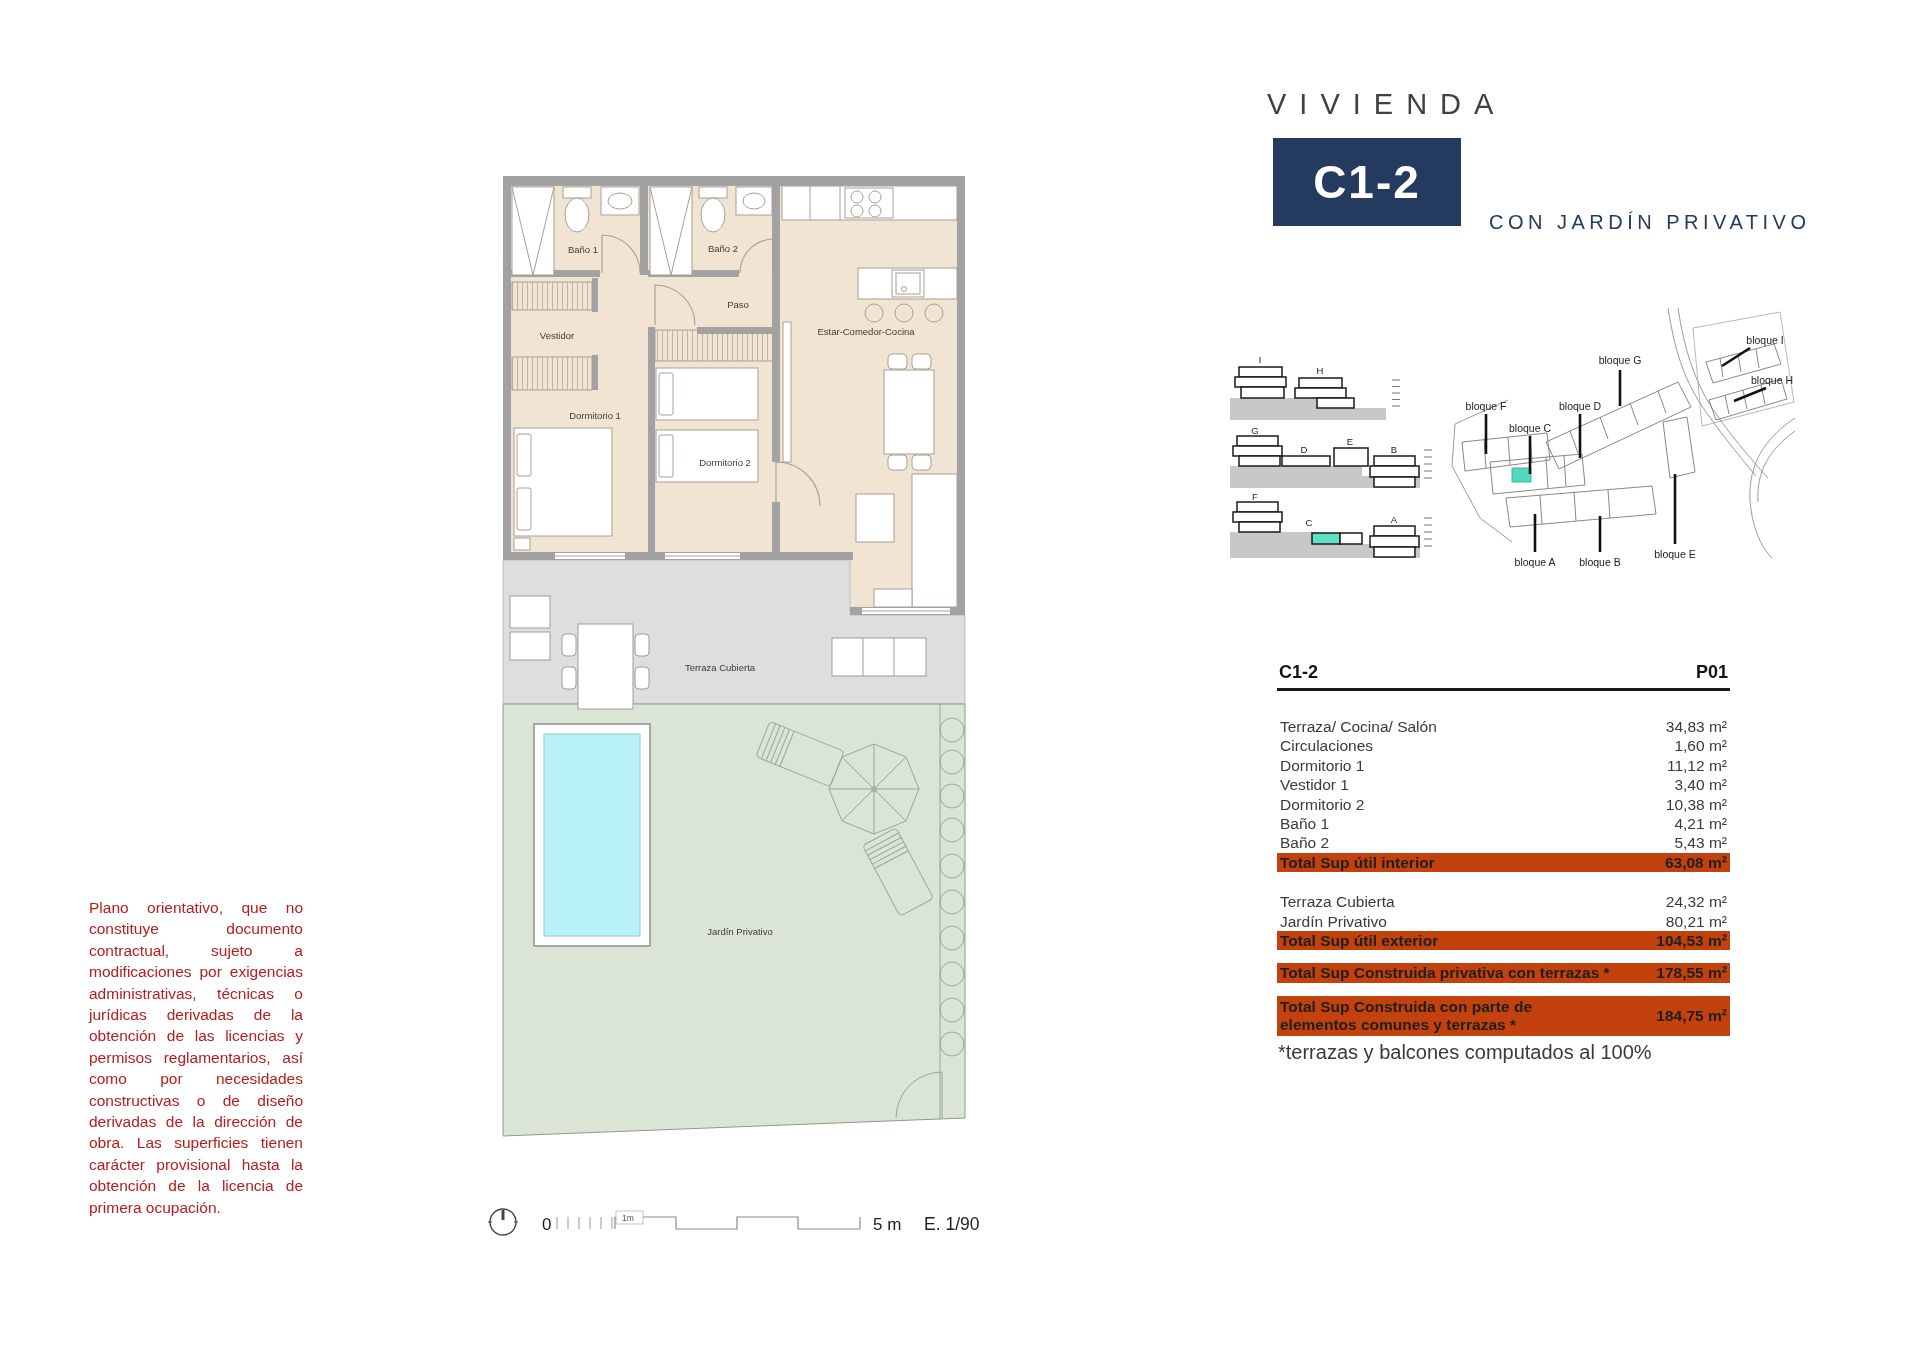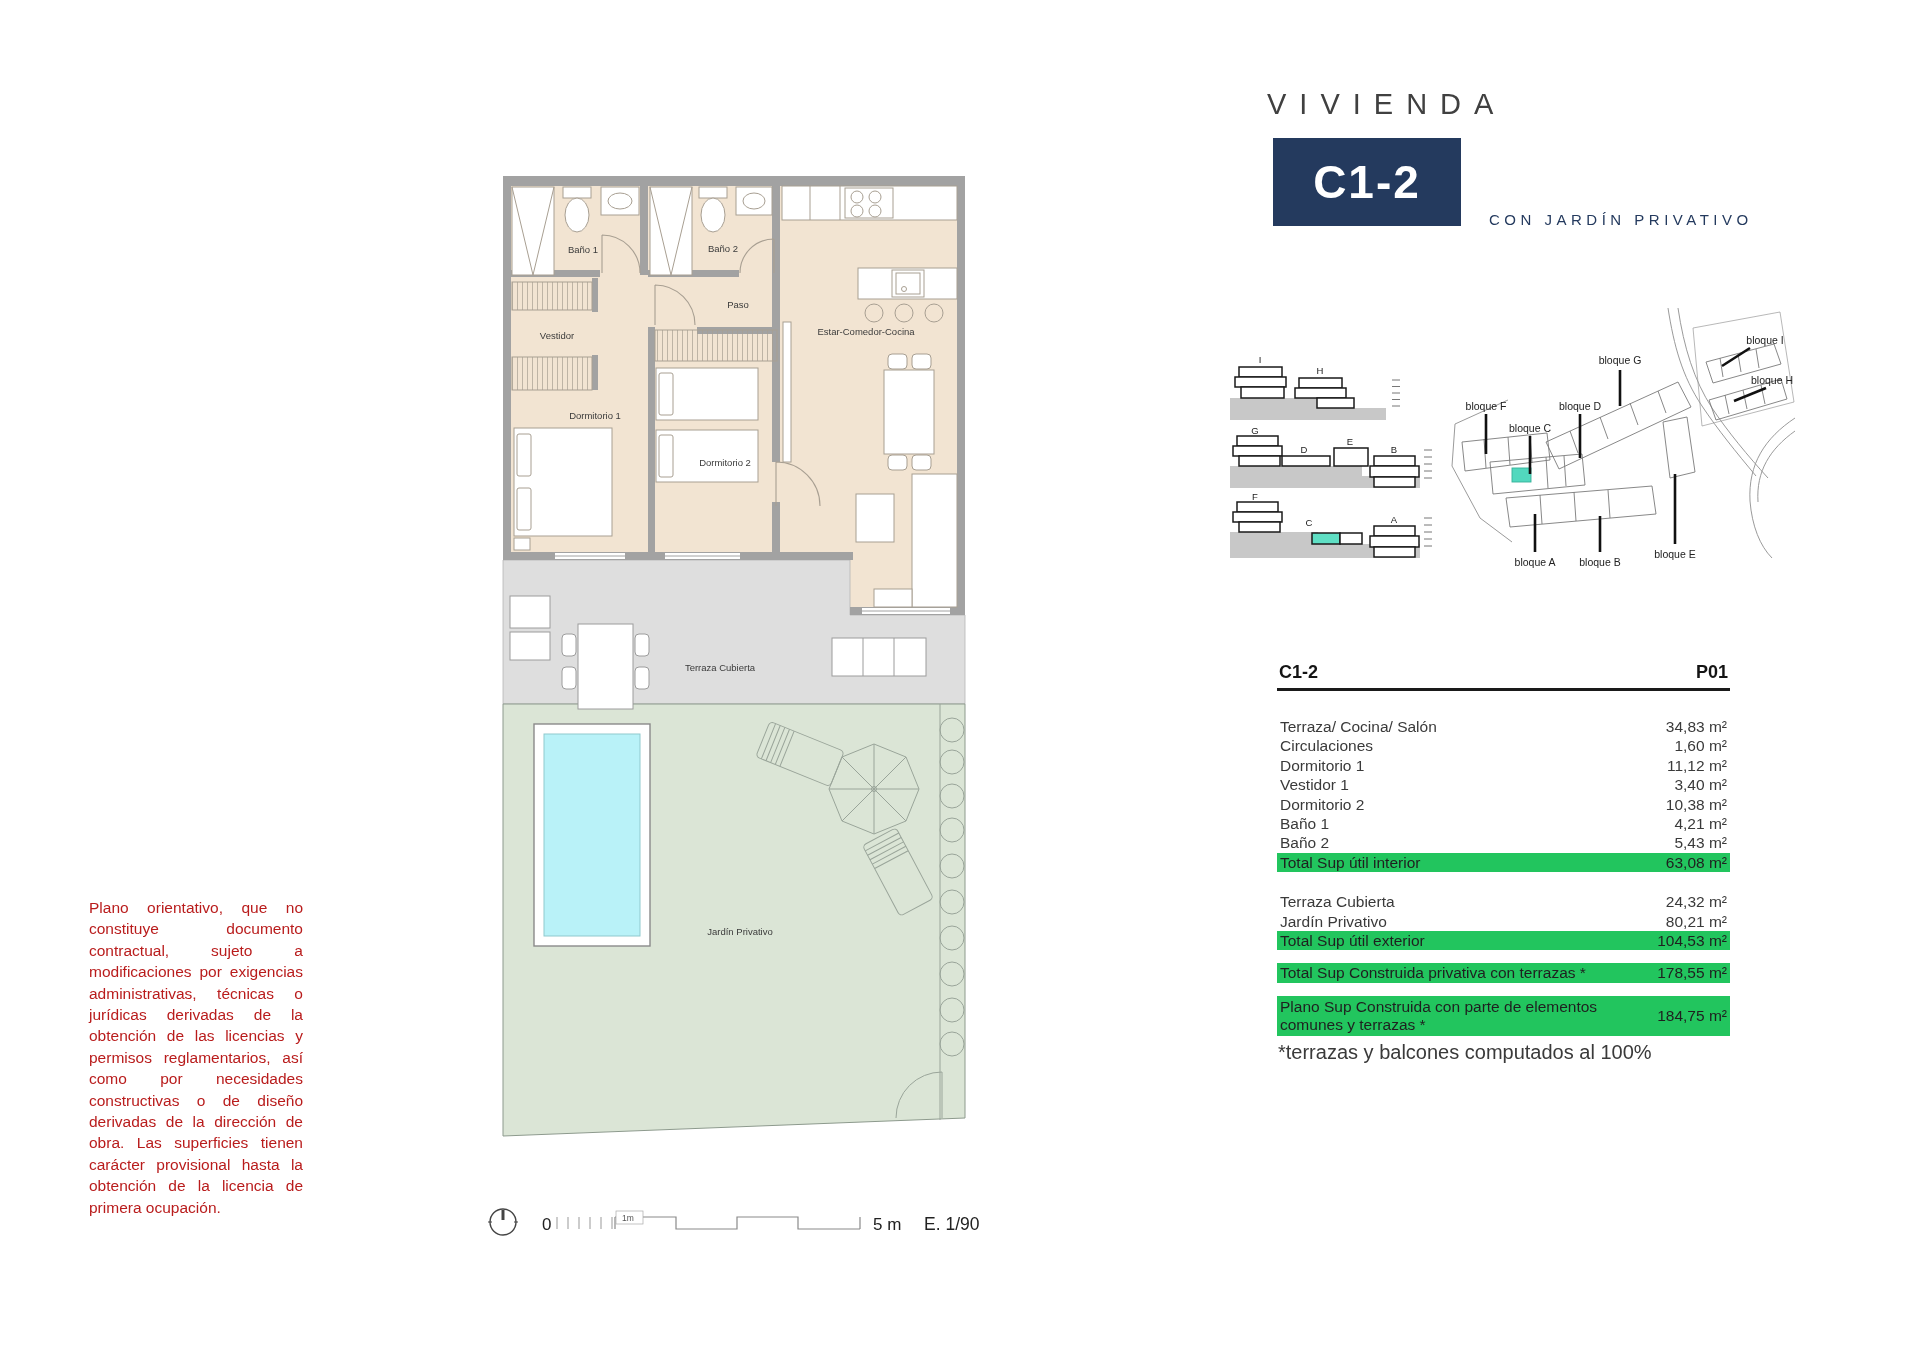--- a/index.html
+++ b/index.html
@@ -18,38 +18,38 @@
     position:absolute; left:1267px; top:88px; width:260px;
     font-size:29px; letter-spacing:13px; color:#404040; font-weight:400;
   }
   .unit-box {
     position:absolute; left:1273px; top:138px; width:188px; height:88px;
     background:#243a5e; color:#ffffff; display:flex; align-items:center; justify-content:center;
     font-size:46px; font-weight:bold; letter-spacing:2px;
   }
   .subtitle {
     position:absolute; left:1489px; top:211px;
-    font-size:15px; letter-spacing:4.5px; color:#243a5e;
+    font-size:20px; letter-spacing:4.5px; color:#243a5e;
   }
   
   .floorplan-svg { position:absolute; left:500px; top:172px; }
   .sections-svg  { position:absolute; left:1222px; top:350px; }
   .siteplan-svg  { position:absolute; left:1450px; top:306px; }
   .scalebar-svg  { position:absolute; left:488px;  top:1192px; }
   
   .area-table { position:absolute; left:1277px; top:662px; width:453px; color:#3a3a3a; font-size:15.5px; }
   .thead {
     display:flex; justify-content:space-between; align-items:flex-end;
     font-size:18px; font-weight:bold; color:#141414;
     padding:0 2px 5px 2px; border-bottom:3px solid #1a1a1a;
   }
   .trow { display:flex; justify-content:space-between; line-height:19.4px; padding:0 3px; }
   .trow .lbl { text-align:left; }
   .trow .val { text-align:right; white-space:nowrap; }
-  .trow.total { background:#22c55e; font-weight:normal; color:#1f1f1f; }
+  .trow.total { background:#c2410c; font-weight:bold; color:#1f1f1f; }
   .trow.tall  { align-items:center; min-height:40px; line-height:18px; padding-top:2px; padding-bottom:2px; }
   .trow.tall .lbl { width:330px; }
   .gap-a { height:26px; } .gap-b { height:20px; } .gap-c { height:13px; }
   .footnote { margin-top:5px; padding-left:1px; font-size:20px; color:#3a3a3a; }
   svg text { font-family:"Liberation Sans", sans-serif; }
 </style>
 </head>
 <body>
 
 <div class="page">
@@ -385,21 +385,21 @@
         <span class="lbl">Total Sup útil exterior</span>
         <span class="val">104,53 m²</span>
       </div>
     <div class="gap-c"></div>
     <div class="trow total">
         <span class="lbl">Total Sup Construida privativa con terrazas *</span>
         <span class="val">178,55 m²</span>
       </div>
     <div class="gap-c"></div>
     <div class="trow total tall">
-        <span class="lbl">Plano Sup Construida con parte de elementos comunes y terrazas *</span>
+        <span class="lbl">Total Sup Construida con parte de elementos comunes y terrazas *</span>
         <span class="val">184,75 m²</span>
       </div>
     <div class="footnote">*terrazas y balcones computados al 100%</div>
   </div>
 
   <svg class="scalebar-svg" width="560" height="55" viewBox="0 0 560 55">
     <g fill="none" stroke="#444444">
       <circle cx="15" cy="30" r="13" stroke-width="1.4"></circle>
       <line x1="15" y1="18" x2="15" y2="28" stroke-width="3"></line>
       <line x1="0" y1="30" x2="4" y2="30" stroke-width="1"></line>

